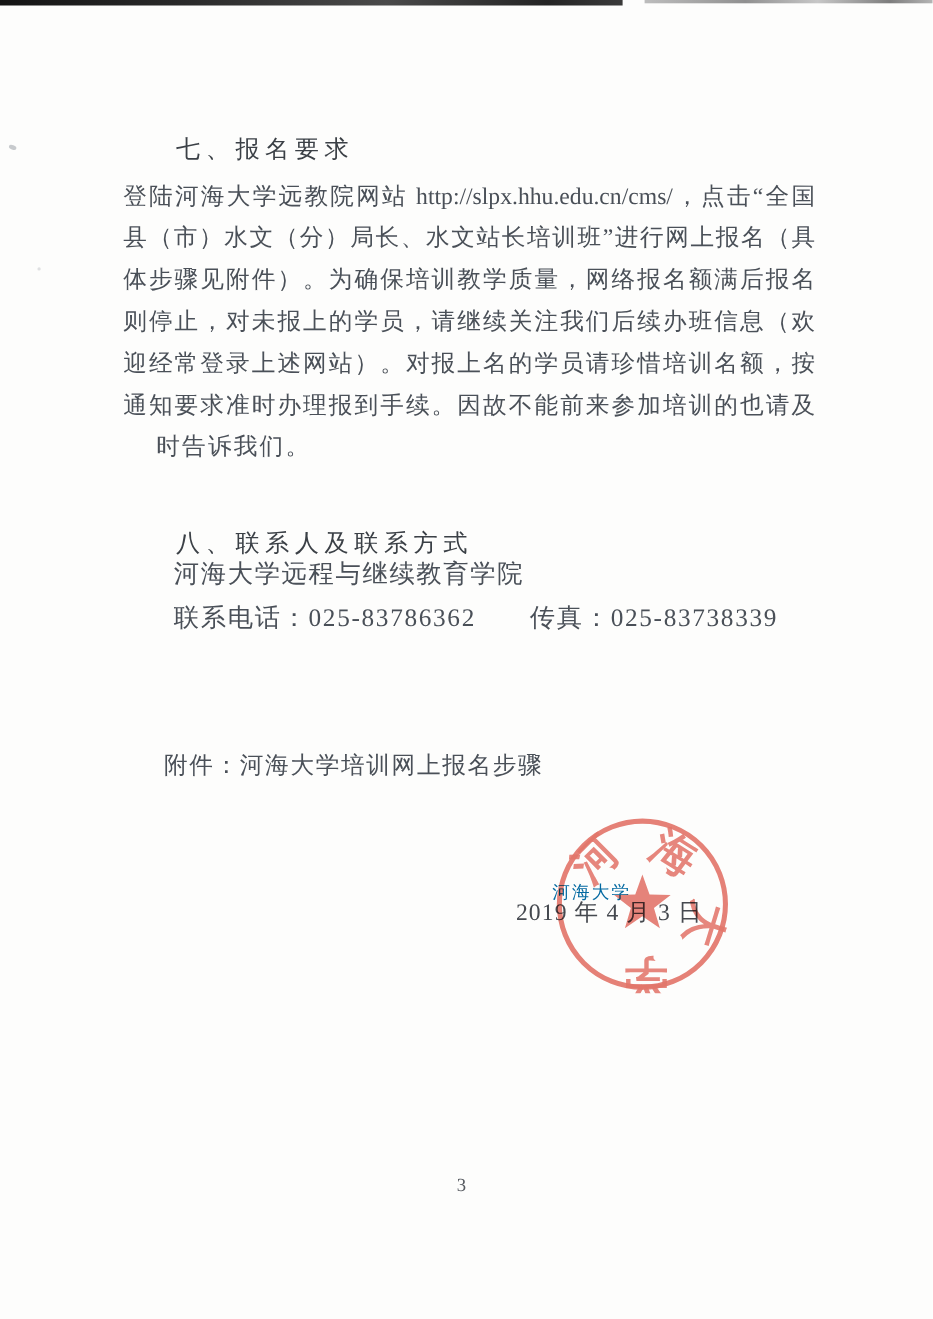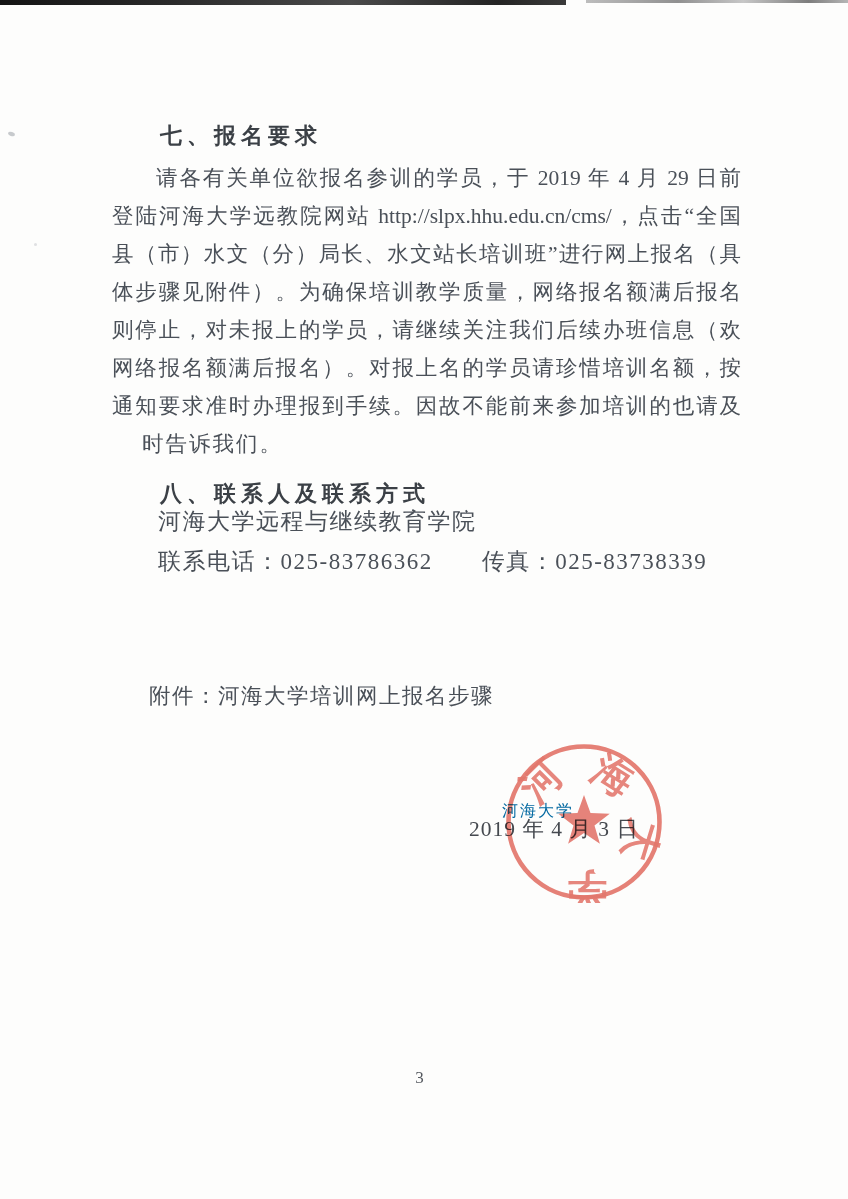--- a/index.html
+++ b/index.html
@@ -17,21 +17,21 @@
   .scanbar-right {
     position:absolute; top:0; left:586px; right:0; height:3px;
     background:linear-gradient(90deg,#bdbdbd 0%,#909090 35%,#c7c7c7 60%,#7d7d7d 85%,#b5b5b5 100%);
   }
   .speck { position:absolute; background:#9aa0a6; border-radius:50%; opacity:.55; }
   .speck.s1 { left:8px;  top:132px; width:7px; height:4px; transform:rotate(20deg); }
   .speck.s2 { left:34px; top:243px; width:3px; height:3px; opacity:.3; }
 
   .heading {
     position:absolute; left:160px;
-    font-size:22px; line-height:28px; font-weight:bold;
+    font-size:22px; line-height:28px; font-weight:normal;
     letter-spacing:5px; color:#3b4046;
   }
   .h7 { top:122px; }
   .h8 { top:480px; }
 
   .para {
     position:absolute; left:112px; top:159px; width:629px;
     font-size:21.5px; line-height:38px; color:#4a5058;
   }
   .para .jline { text-align:justify; text-align-last:justify; text-justify:inter-character; }
@@ -72,26 +72,25 @@
 <div class="page">
 
   <div class="scanbar-left"></div>
   <div class="scanbar-right"></div>
   <div class="speck s1"></div>
   <div class="speck s2"></div>
 
   <div class="heading h7">七、报名要求</div>
 
   <div class="para">
-    <div class="jline indent">请各有关单位欲报名参训的学员，于 2019 年 4 月 29 日前</div>
     <div class="jline">登陆河海大学远教院网站 http://slpx.hhu.edu.cn/cms/，点击“全国</div>
     <div class="jline">县（市）水文（分）局长、水文站长培训班”进行网上报名（具</div>
     <div class="jline">体步骤见附件）。为确保培训教学质量，网络报名额满后报名</div>
     <div class="jline">则停止，对未报上的学员，请继续关注我们后续办班信息（欢</div>
-    <div class="jline">网络报名额满后报名）。对报上名的学员请珍惜培训名额，按</div>
+    <div class="jline">迎经常登录上述网站）。对报上名的学员请珍惜培训名额，按</div>
     <div class="jline">通知要求准时办理报到手续。因故不能前来参加培训的也请及</div>
     <div class="lastline">时告诉我们。</div>
   </div>
 
   <div class="heading h8">八、联系人及联系方式</div>
 
   <div class="contact">
     <div>河海大学远程与继续教育学院</div>
     <div>联系电话：025-83786362　　传真：025-83738339</div>
   </div>

